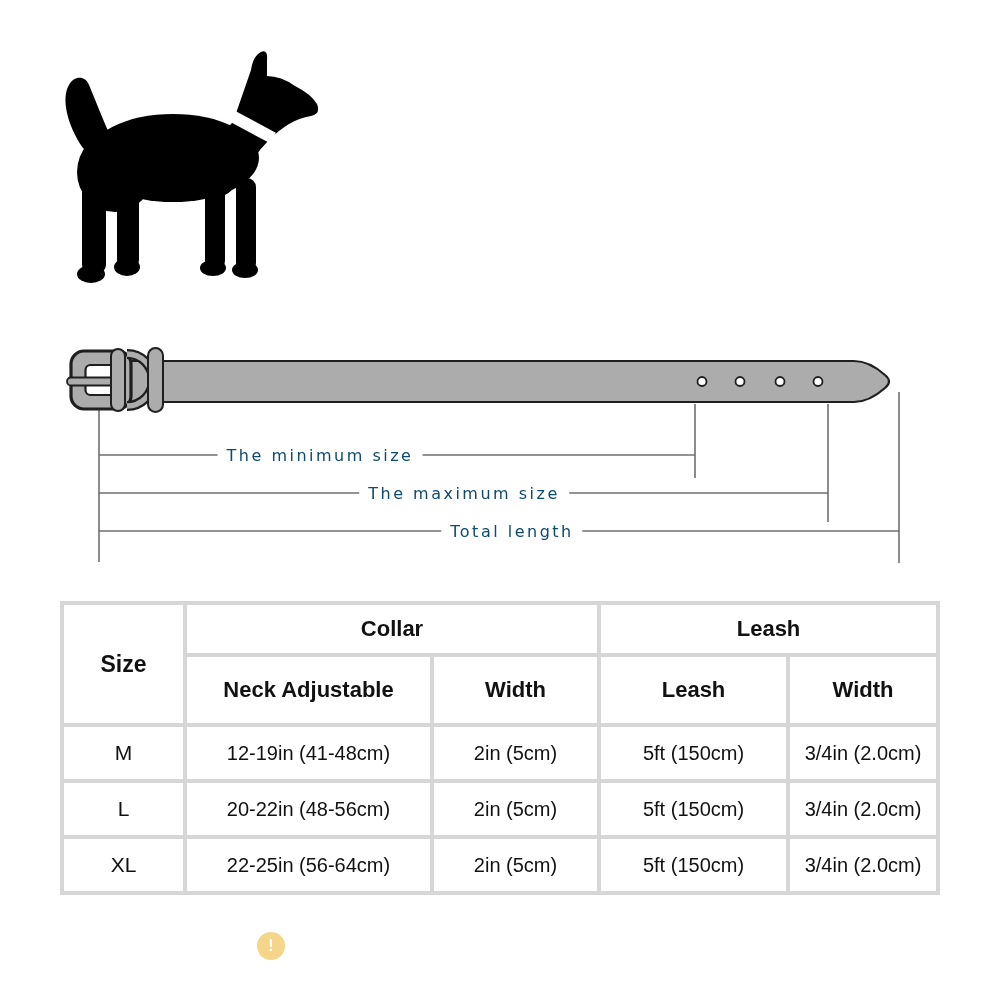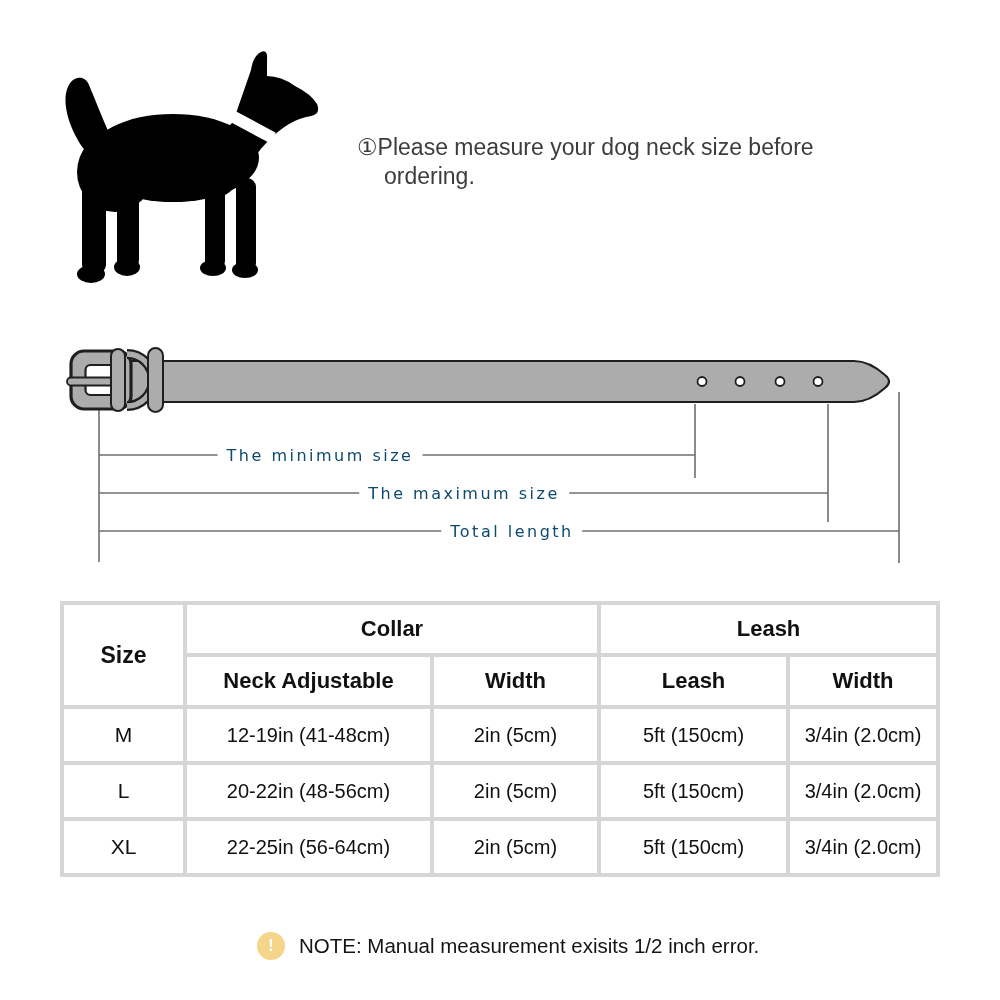--- a/index.html
+++ b/index.html
@@ -26,21 +26,21 @@
   table.size-table{position:absolute;left:60px;top:601px;width:880px;
                    border-collapse:separate;border-spacing:4px;
                    background:#d6d6d6;table-layout:fixed;}
   .size-table td,.size-table th{background:#ffffff;text-align:center;
                    vertical-align:middle;color:#111111;padding:0;}
   .size-table th{font-size:22px;font-weight:bold;}
   .size-table td{font-size:20px;font-weight:normal;}
   .size-table td.size-cell{font-size:21px;}
   .size-table th.size-head{font-size:23px;}
   .row-h1 th{height:48px;}
-  .row-h2 th{height:48px;}
+  .row-h2 th{height:66px;}
   .row-data td{height:52px;}
 
   
   .note{left:257px;top:932px;display:flex;align-items:center;}
   .note-icon{width:28px;height:28px;border-radius:50%;background:#f4d58a;
              color:#ffffff;font-weight:bold;font-size:16px;line-height:28px;
              text-align:center;flex:0 0 28px;}
   .note-text{margin-left:14px;font-size:20.5px;color:#141414;}
 </style>
 </head>
@@ -62,21 +62,20 @@
       <ellipse cx="190" cy="240" rx="13" ry="8"></ellipse>
       <path d="M145,140 C150,120 165,105 178,92 L196,40 Q198,26 206,22 Q213,19 212,30 L212,46
                Q226,46 240,56 Q256,64 262,74 Q266,84 256,86 Q244,88 234,94 Q224,100 214,110
                Q200,124 192,140 Q180,160 170,165 Z"></path>
     </g>
     <line x1="162" y1="78" x2="218" y2="108" stroke="#ffffff" stroke-width="12"></line>
   </svg>
 </div>
 
 <div class="abs instructions">
-  <div class="instr-item">①Please measure your dog neck size before ordering.</div>
 </div>
 
 <div class="abs diagram">
   <svg width="1000" height="235" viewBox="0 0 1000 235">
 
     <g stroke="#6f6f6f" stroke-width="1.6">
       <line x1="99" y1="65" x2="99" y2="222"></line>
       <line x1="99" y1="115" x2="695" y2="115"></line>
       <line x1="99" y1="153" x2="828" y2="153"></line>
       <line x1="99" y1="191" x2="899" y2="191"></line>
@@ -148,14 +147,13 @@
     <td>22-25in (56-64cm)</td>
     <td>2in (5cm)</td>
     <td>5ft (150cm)</td>
     <td>3/4in (2.0cm)</td>
   </tr>
 </tbody>
   </table>
 
 <div class="abs note">
   <div class="note-icon">!</div>
-  <div class="note-text">NOTE: Manual measurement exisits 1/2 inch error.</div>
 </div>
 
 </body></html>

